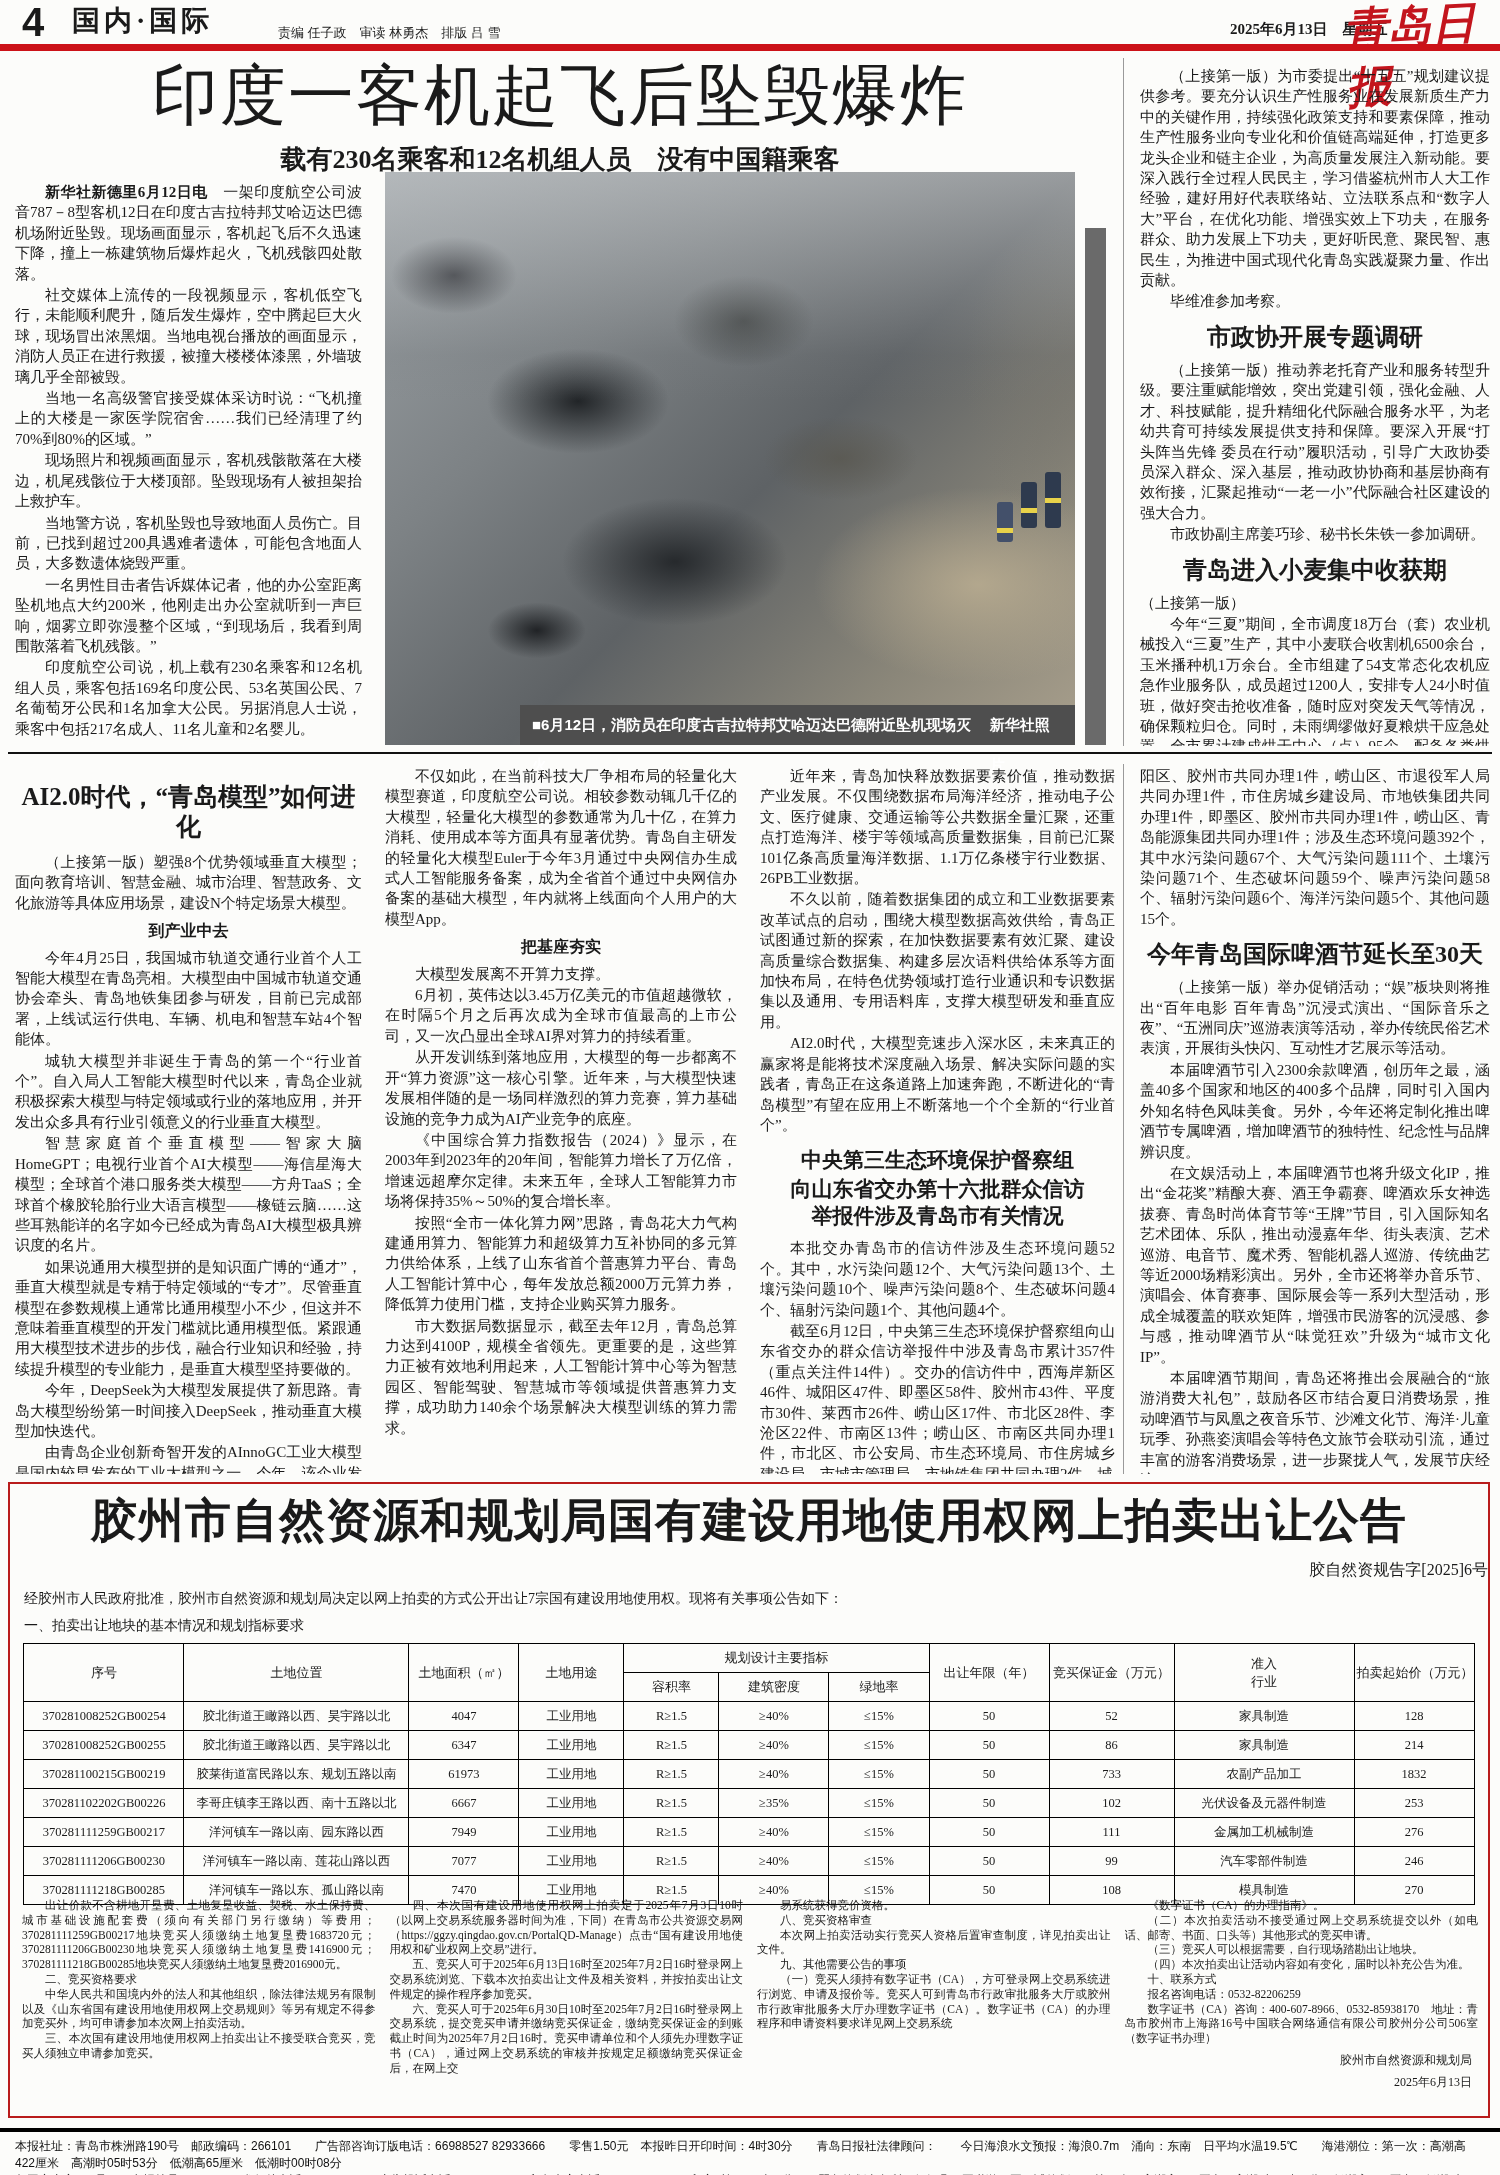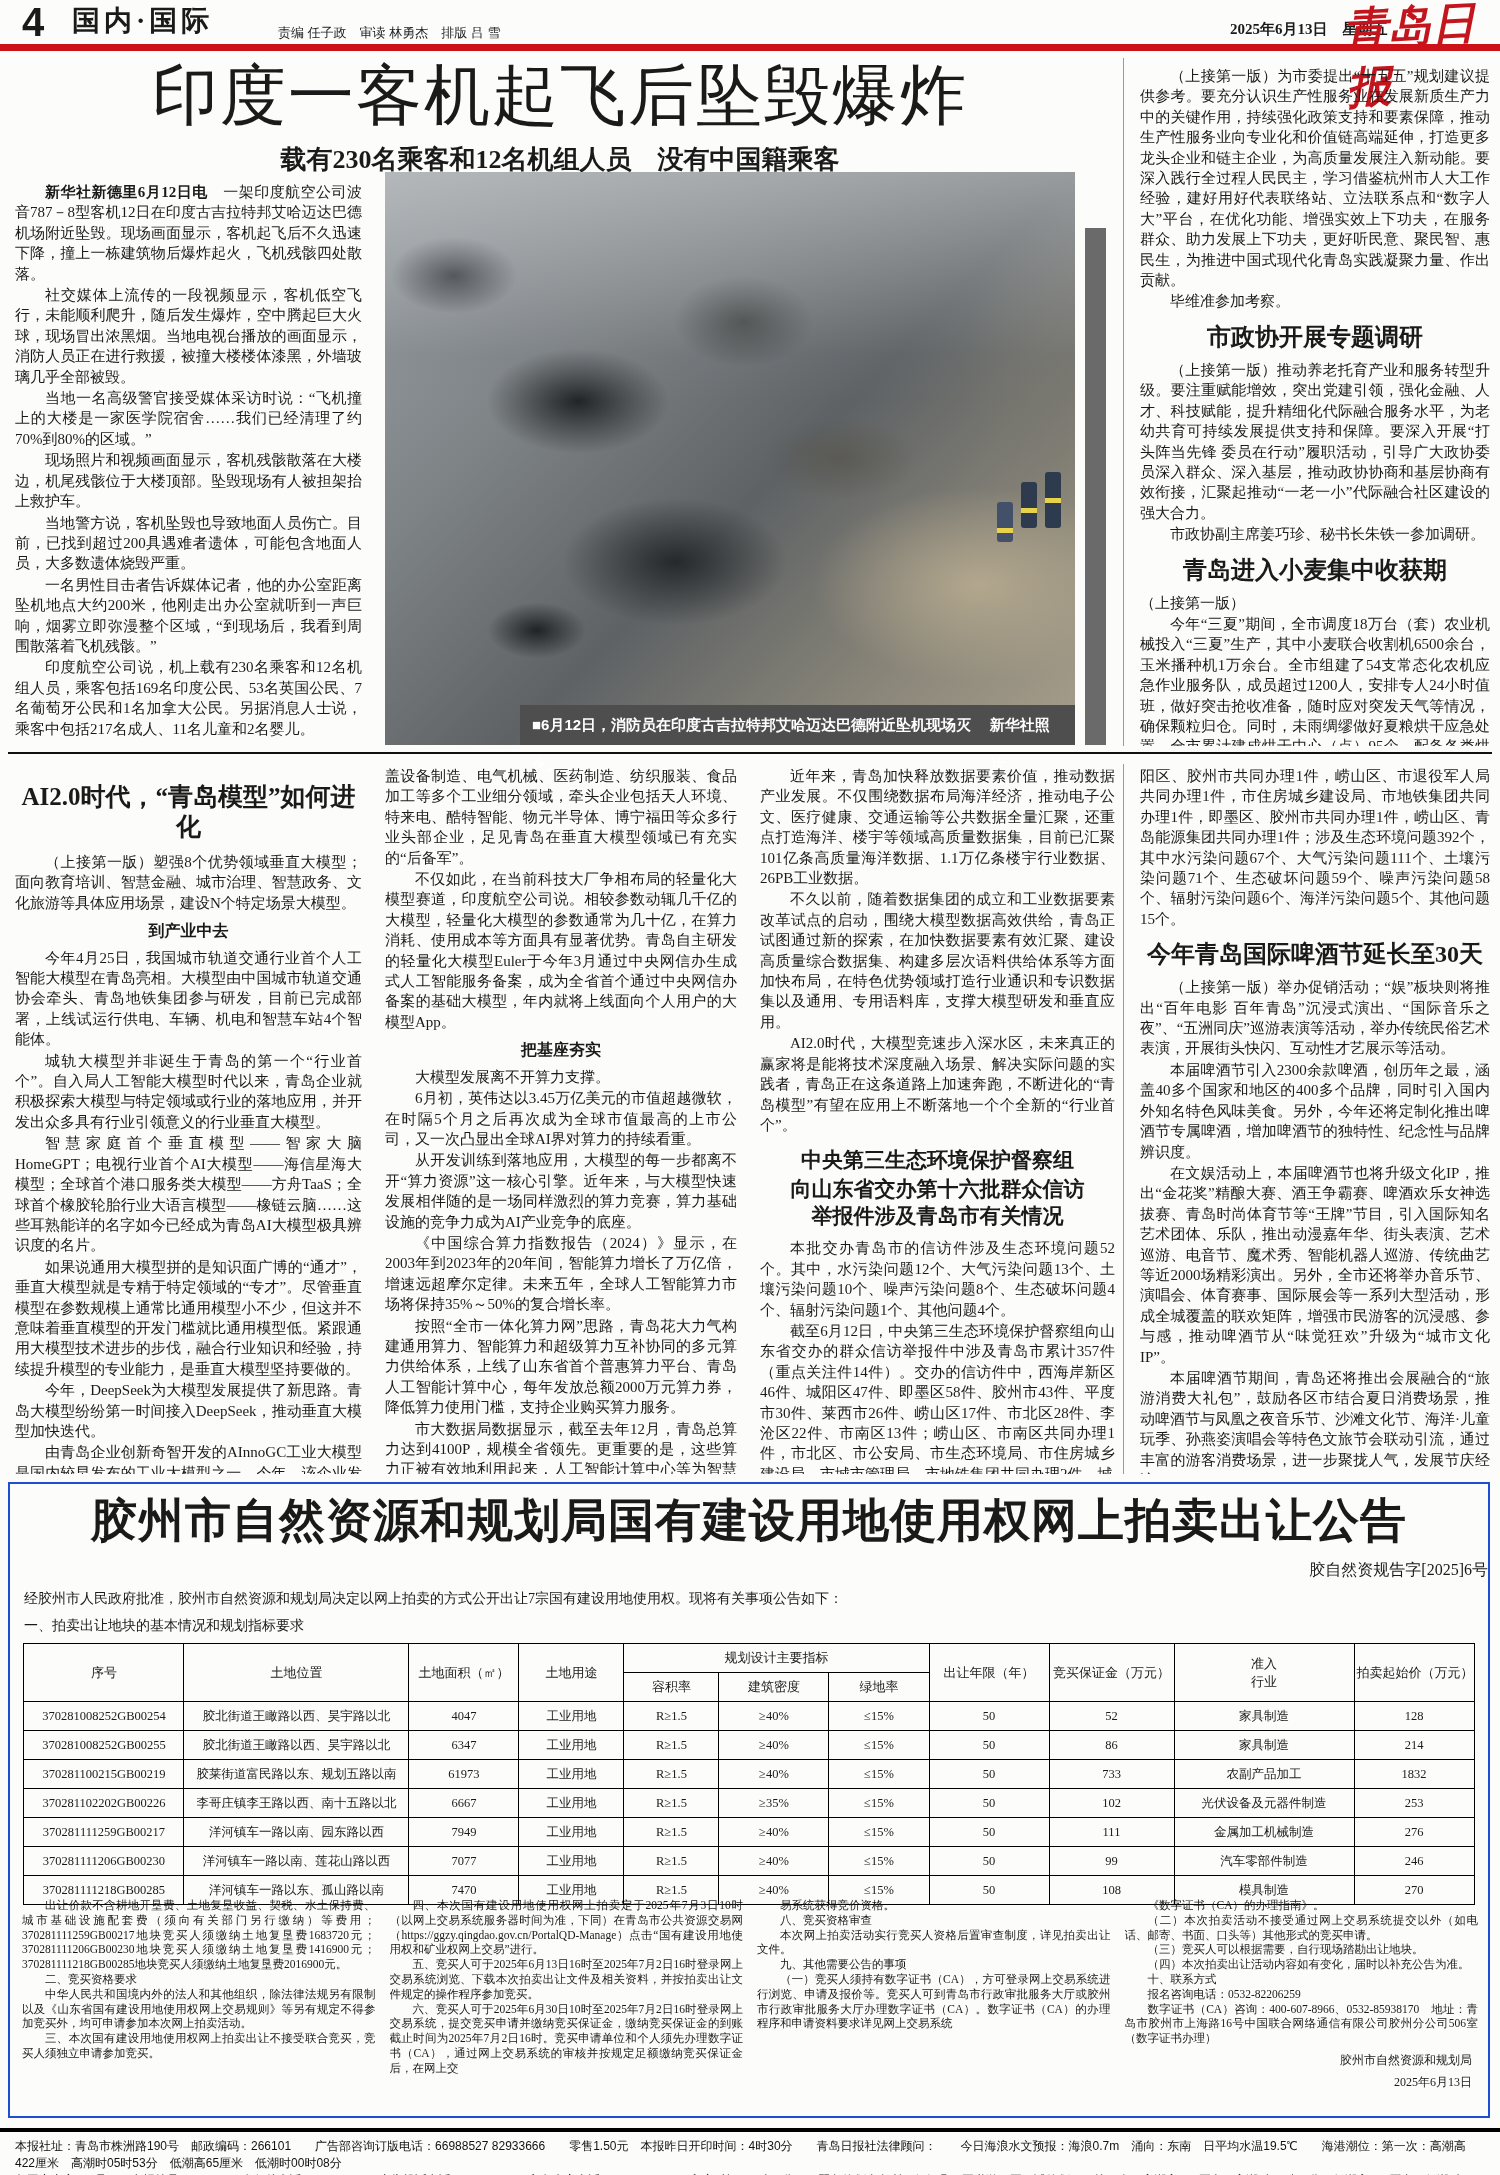--- a/index.html
+++ b/index.html
@@ -51,21 +51,21 @@
   .hrule{position:absolute;left:8px;width:1484px;height:2px;background:#111;}
   .r1{top:752px;}
   
   .mc1{left:15px;top:766px;width:347px;height:708px;}
   .mc2{left:385px;top:766px;width:352px;height:708px;}
   .mc3{left:760px;top:766px;width:355px;height:708px;}
   .mc4{left:1140px;top:766px;width:350px;height:708px;}
   .ai-title{font-weight:bold;text-align:center;font-size:25px;margin:16px 0 10px 0;line-height:30px;}
   .eco-title{font-weight:bold;text-align:center;font-size:21px;line-height:27px;margin:12px 0 2px 0;}
   
-  .box{position:absolute;left:8px;top:1482px;width:1482px;height:636px;border:2px solid #1d4ed8;
+  .box{position:absolute;left:8px;top:1482px;width:1482px;height:636px;border:2px solid #b91c1c;
        box-sizing:border-box;background:#fcfcfa;}
   .banner{text-align:center;font-size:46px;font-weight:bold;letter-spacing:1px;margin-top:6px;
           font-family:"Liberation Sans",sans-serif;}
   .docno{text-align:right;font-size:16px;margin-top:8px;}
   .intro{font-size:14px;margin:8px 0 0 14px;line-height:19px;}
   table.auc{width:1450px;margin:8px auto 0 auto;border-collapse:collapse;table-layout:fixed;}
   table.auc td,table.auc th{border:1px solid #000;text-align:center;font-weight:normal;
       font-size:12.5px;padding:2px;overflow:hidden;white-space:nowrap;}
   table.auc th{font-size:13px;}
   table.auc tr{height:29px;}
@@ -145,21 +145,20 @@
         <p class="bp">今年4月25日，我国城市轨道交通行业首个人工智能大模型在青岛亮相。大模型由中国城市轨道交通协会牵头、青岛地铁集团参与研发，目前已完成部署，上线试运行供电、车辆、机电和智慧车站4个智能体。</p>
         <p class="bp">城轨大模型并非诞生于青岛的第一个“行业首个”。自入局人工智能大模型时代以来，青岛企业就积极探索大模型与特定领域或行业的落地应用，并开发出众多具有行业引领意义的行业垂直大模型。</p>
         <p class="bp">智慧家庭首个垂直模型——智家大脑HomeGPT；电视行业首个AI大模型——海信星海大模型；全球首个港口服务类大模型——方舟TaaS；全球首个橡胶轮胎行业大语言模型——橡链云脑……这些耳熟能详的名字如今已经成为青岛AI大模型极具辨识度的名片。</p>
         <p class="bp">如果说通用大模型拼的是知识面广博的“通才”，垂直大模型就是专精于特定领域的“专才”。尽管垂直模型在参数规模上通常比通用模型小不少，但这并不意味着垂直模型的开发门槛就比通用模型低。紧跟通用大模型技术进步的步伐，融合行业知识和经验，持续提升模型的专业能力，是垂直大模型坚持要做的。</p>
         <p class="bp">今年，DeepSeek为大模型发展提供了新思路。青岛大模型纷纷第一时间接入DeepSeek，推动垂直大模型加快迭代。</p>
         <p class="bp">由青岛企业创新奇智开发的AInnoGC工业大模型是国内较早发布的工业大模型之一。今年，该企业发布奇智孔明AInnoGC-R1，推理能力大幅跃升，能够在更复杂的工业环境中落地部署。</p>
       </div>
   </div>
 
   <div class="col mc2">
-    <p class="bp noind">盖设备制造、电气机械、医药制造、纺织服装、食品加工等多个工业细分领域，牵头企业包括天人环境、特来电、酷特智能、物元半导体、博宁福田等众多行业头部企业，足见青岛在垂直大模型领域已有充实的“后备军”。</p>
     <div>
         <p class="bp">不仅如此，在当前科技大厂争相布局的轻量化大模型赛道，印度航空公司说。相较参数动辄几千亿的大模型，轻量化大模型的参数通常为几十亿，在算力消耗、使用成本等方面具有显著优势。青岛自主研发的轻量化大模型Euler于今年3月通过中央网信办生成式人工智能服务备案，成为全省首个通过中央网信办备案的基础大模型，年内就将上线面向个人用户的大模型App。</p>
       </div>
     <p class="bp h3">把基座夯实</p>
     <div>
         <p class="bp">大模型发展离不开算力支撑。</p>
         <p class="bp">6月初，英伟达以3.45万亿美元的市值超越微软，在时隔5个月之后再次成为全球市值最高的上市公司，又一次凸显出全球AI界对算力的持续看重。</p>
         <p class="bp">从开发训练到落地应用，大模型的每一步都离不开“算力资源”这一核心引擎。近年来，与大模型快速发展相伴随的是一场同样激烈的算力竞赛，算力基础设施的竞争力成为AI产业竞争的底座。</p>
         <p class="bp">《中国综合算力指数报告（2024）》显示，在2003年到2023年的20年间，智能算力增长了万亿倍，增速远超摩尔定律。未来五年，全球人工智能算力市场将保持35%～50%的复合增长率。</p>
         <p class="bp">按照“全市一体化算力网”思路，青岛花大力气构建通用算力、智能算力和超级算力互补协同的多元算力供给体系，上线了山东省首个普惠算力平台、青岛人工智能计算中心，每年发放总额2000万元算力券，降低算力使用门槛，支持企业购买算力服务。</p>

